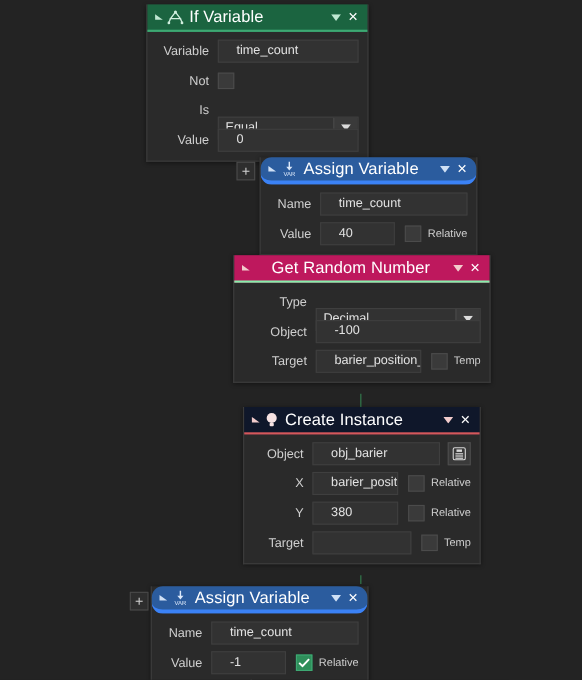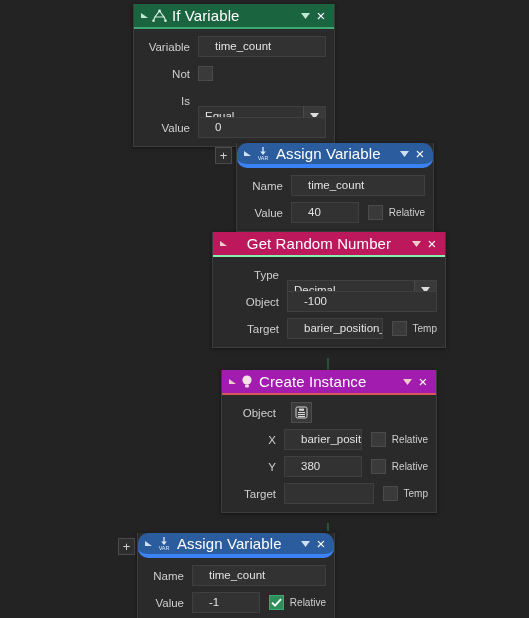--- a/index.html
+++ b/index.html
@@ -40,21 +40,21 @@
     display:flex;align-items:center;justify-content:center;
   }
   .hdr .collapse svg{display:block;}
   .hdr .bicon{flex:0 0 auto;margin-right:5px;display:flex;align-items:center;}
   .hdr .title{flex:1 1 auto;white-space:nowrap;letter-spacing:.1px;}
   .hdr .title.center{text-align:center;}
   .hdr .hbtn{flex:0 0 auto;width:14px;height:16px;display:flex;align-items:center;justify-content:center;margin-left:2px;}
   .hdr-green{background:#1b6440;border-bottom:2px solid #3ea873;}
   .hdr-blue{background:#2b5c9e;border-bottom:4px solid #3b82f6;border-radius:10px;}
   .hdr-red{background:#be185d;border-bottom:2px solid #86efac;}
-  .hdr-red2{background:#a21caf;border-bottom:2px solid #d4585b;}
+  .hdr-red2{background:#0f172a;border-bottom:2px solid #d4585b;}
 
   .body{padding:7px 8px 8px 8px;}
   .row{display:flex;align-items:center;margin-bottom:6px;height:21px;}
   .row:last-child{margin-bottom:0;}
   .lbl{
     flex:0 0 auto;text-align:right;padding-right:8px;
     color:#cfcfcf;font-size:11.5px;white-space:nowrap;
   }
   .fld{
     flex:1 1 auto;box-sizing:border-box;
@@ -255,20 +255,21 @@
       <span class="hbtn">
         <svg width="9" height="6" viewBox="0 0 9 6">
             <polygon points="0,0 9,0 4.5,6" fill="#f2cccc"></polygon>
           </svg>
       </span>
       <span class="hbtn">×</span>
     </div>
     <div class="body">
       <div class="row">
         <span class="lbl" style="width:46px;">Object</span>
+        <span class="fld">obj_barier</span>
         <span class="pickbtn">
           <svg width="13" height="13" viewBox="0 0 13 13">
             <rect x="1" y="1" width="11" height="11" rx="1.5" fill="none" stroke="#d8d8d8" stroke-width="1"></rect>
             <rect x="4" y="2.6" width="5" height="2.2" fill="#d8d8d8"></rect>
             <rect x="3" y="6" width="7" height="1.1" fill="#d8d8d8"></rect>
             <rect x="3" y="8" width="7" height="1.1" fill="#d8d8d8"></rect>
             <rect x="3" y="10" width="7" height="1.1" fill="#d8d8d8"></rect>
           </svg>
         </span>
       </div>

